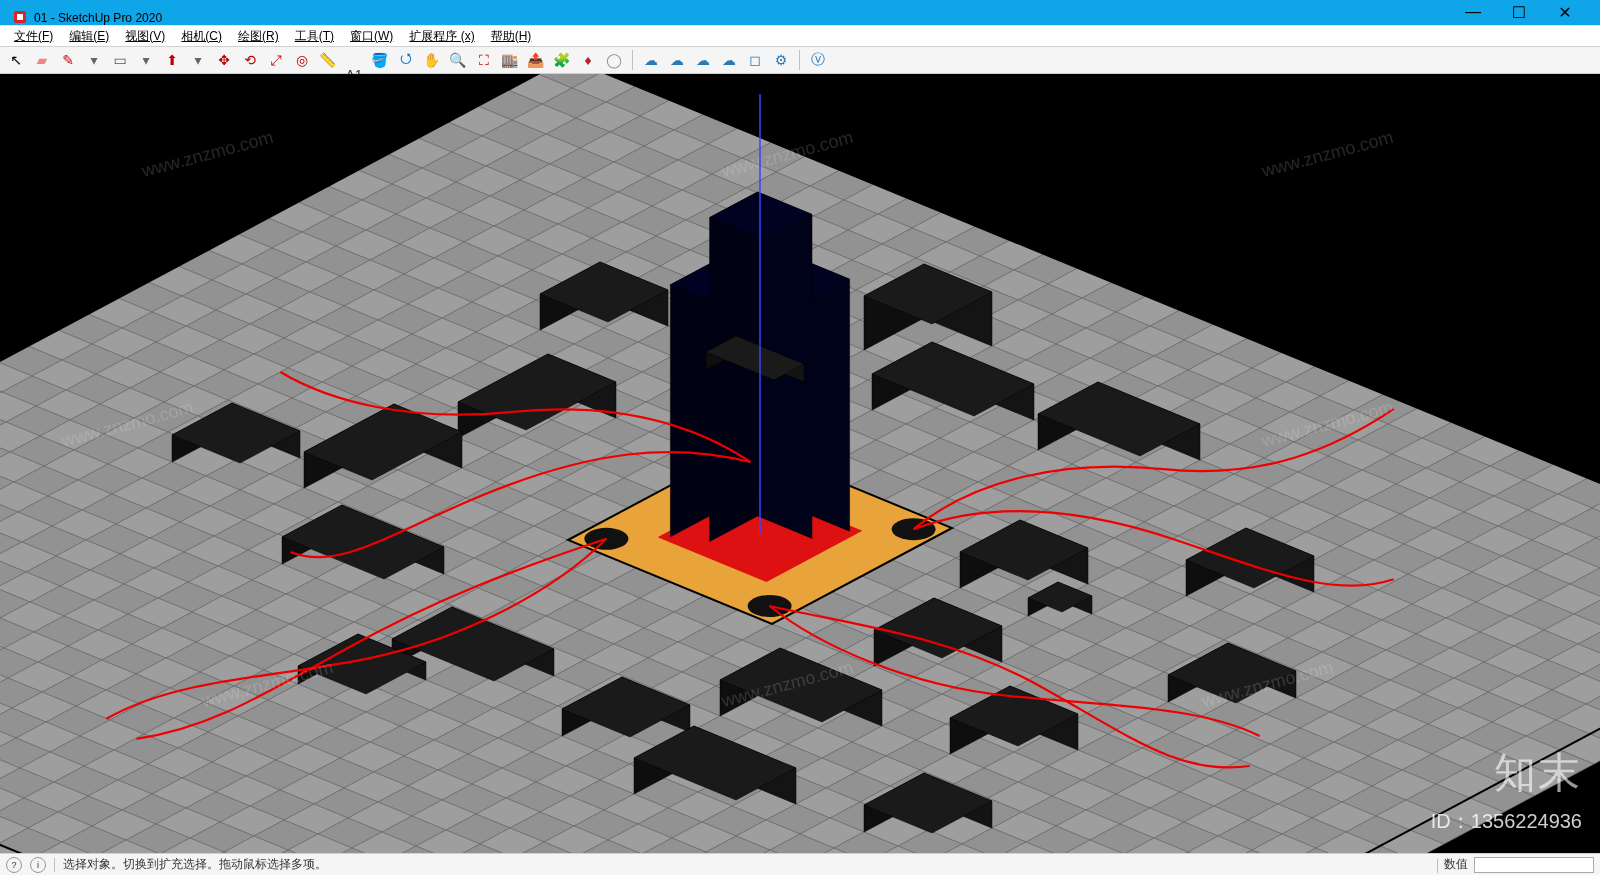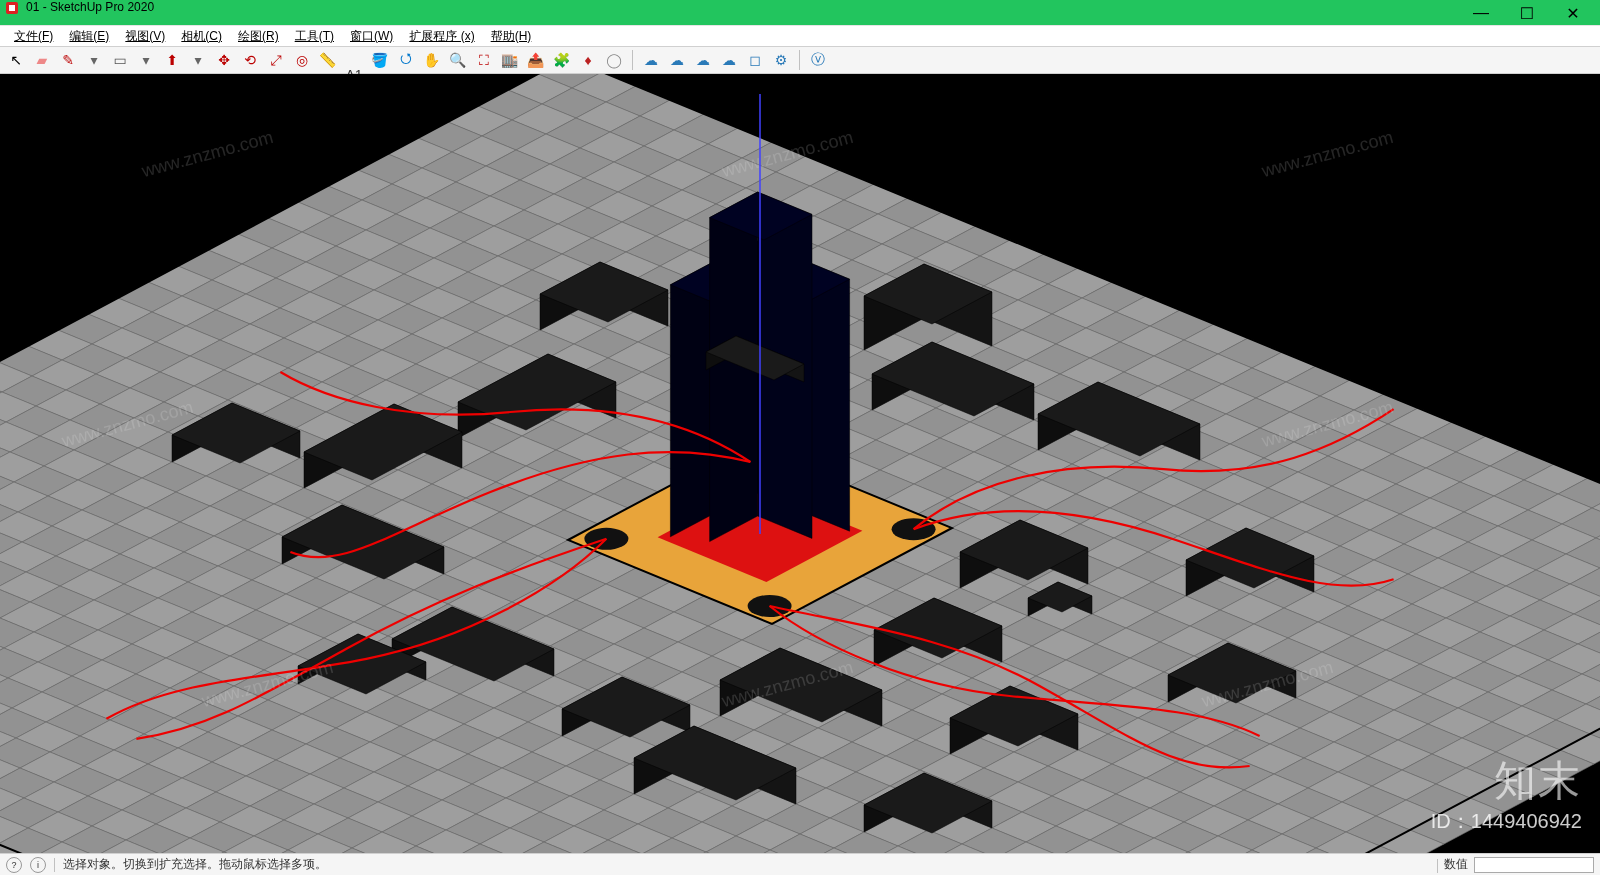--- a/index.html
+++ b/index.html
@@ -1,19 +1,19 @@
 <!DOCTYPE html>
 <html><head>
 <meta charset="utf-8">
 <style>
 * { margin: 0; padding: 0; box-sizing: border-box; font-family: "Microsoft YaHei", Tahoma, sans-serif; }
 body { width: 1600px; height: 875px; background: #fff; overflow: hidden; position: relative; }
 
 
-.titlebar { height: 26px; background: #22c55e; display: flex; align-items: flex-start; padding: 0 4px; border-bottom: 1px solid #e5e5e5; }
+.titlebar { height: 26px; background: #0ea5e9; display: flex; align-items: flex-end; padding: 0 12px; border-bottom: 1px solid #e5e5e5; }
 .titlebar .app-icon { width: 16px; height: 16px; margin-right: 6px; }
 .titlebar .title { font-size: 12px; color: #000; flex: 1; }
 .win-controls { display: flex; }
 .win-btn { width: 46px; height: 26px; display: flex; align-items: center; justify-content: center; cursor: pointer; }
 
 
 .menubar { height: 20px; display: flex; align-items: center; padding: 0 6px; font-size: 12px; color: #000; text-decoration: underline; }
 .menu-item { padding: 2px 8px; cursor: pointer; }
 
 
@@ -27,21 +27,21 @@
 
 
 .statusbar { height: 22px; background: #f5f5f5; border-top: 1px solid #d0d0d0; display: flex; align-items: center; font-size: 12px; color: #333; padding: 0 6px; }
 .sb-left { display: flex; align-items: center; gap: 8px; }
 .sb-btn { width: 16px; height: 16px; border-radius: 50%; border: 1px solid #999; display: flex; align-items: center; justify-content: center; font-size: 9px; cursor: pointer; }
 .sb-sep { width: 1px; height: 14px; background: #c0c0c0; }
 .sb-right { margin-left: auto; display: flex; align-items: flex-end; gap: 6px; }
 
 
 .wm { position: absolute; color: rgba(255,255,255,0.15); font-size: 18px; transform: rotate(-15deg); pointer-events: none; font-family: Arial, sans-serif; }
-.brand { position: absolute; right: 18px; bottom: 44px; color: rgba(255,255,255,0.6); font-size: 42px; font-weight: 300; letter-spacing: 2px; pointer-events: none; }
+.brand { position: absolute; right: 18px; bottom: 52px; color: rgba(255,255,255,0.6); font-size: 42px; font-weight: 300; letter-spacing: 2px; pointer-events: none; }
 .idtag { position: absolute; right: 18px; bottom: 18px; color: rgba(255,255,255,0.8); font-size: 20px; pointer-events: none; }
 </style>
 </head>
 <body>
 
 <div class="titlebar">
   <span class="app-icon">
     <svg width="16" height="16">
         <rect x="2" y="2" width="12" height="12" fill="#d22" rx="2"></rect>
         <rect x="5" y="5" width="6" height="6" fill="#fff"></rect>
@@ -1455,21 +1455,21 @@
     </svg>
   <div class="wm" style="top:70px; left:140px;">www.znzmo.com</div>
   <div class="wm" style="top:70px; left:720px;">www.znzmo.com</div>
   <div class="wm" style="top:70px; left:1260px;">www.znzmo.com</div>
   <div class="wm" style="top:340px; left:60px;">www.znzmo.com</div>
   <div class="wm" style="top:340px; left:1260px;">www.znzmo.com</div>
   <div class="wm" style="top:600px; left:200px;">www.znzmo.com</div>
   <div class="wm" style="top:600px; left:720px;">www.znzmo.com</div>
   <div class="wm" style="top:600px; left:1200px;">www.znzmo.com</div>
   <div class="brand">知末</div>
-  <div class="idtag">ID：1449406942</div>
+  <div class="idtag">ID：1356224936</div>
 </div>
 
 <div class="statusbar">
   <div class="sb-left">
     <span class="sb-btn">?</span>
     <span class="sb-btn">i</span>
     <span class="sb-sep"></span>
     <span>选择对象。切换到扩充选择。拖动鼠标选择多项。</span>
   </div>
   <div class="sb-right">

